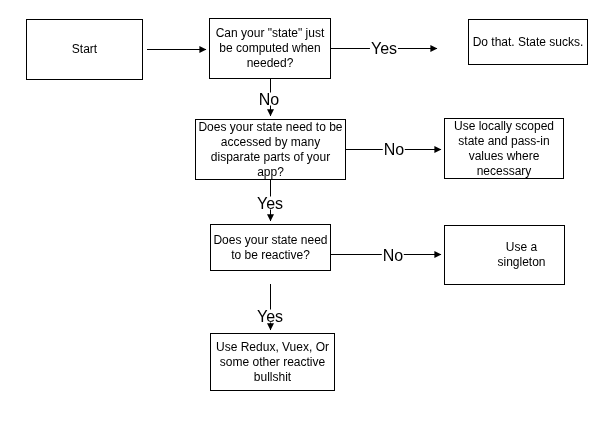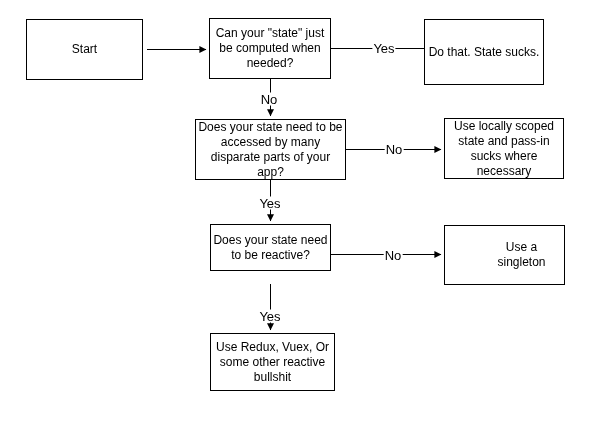--- a/index.html
+++ b/index.html
@@ -33,29 +33,29 @@
     justify-content: center;
     text-align: center;
     font-size: 12px;
     line-height: 15px;
     padding: 1px 2px;
   }
   .edge-label {
     position: absolute;
     transform: translate(-50%, -50%);
     background: #ffffff;
-    font-size: 13px;
+    font-size: 16px;
     line-height: 13px;
     padding: 0 1px;
     white-space: nowrap;
   }
   
   #n-start { left: 26px;  top: 19px;  width: 117px; height: 61px; }
   #n-q1    { left: 209px; top: 18px;  width: 122px; height: 61px; }
-  #n-a1    { left: 424px; top: 19px;  width: 120px; height: 66px; }
+  #n-a1    { left: 468px; top: 19px;  width: 120px; height: 46px; }
   #n-q2    { left: 195px; top: 119px; width: 151px; height: 61px; }
   #n-a2    { left: 444px; top: 118px; width: 120px; height: 61px; }
   #n-q3    { left: 210px; top: 224px; width: 121px; height: 47px; }
   #n-a3    { left: 444px; top: 225px; width: 121px; height: 60px; padding-left: 36px; }
   #n-q4    { left: 210px; top: 333px; width: 125px; height: 58px; }
   
   #l-yes1 { left: 384px; top: 48px;  }
   #l-no1  { left: 269px; top: 99px;  }
   #l-no2  { left: 394px; top: 149px; }
   #l-yes2 { left: 270px; top: 203px; }
@@ -92,21 +92,21 @@
 
   <div class="node" id="n-a1">
     <span>Do that. State sucks.</span>
   </div>
 
   <div class="node" id="n-q2">
     <span>Does your state need to be accessed by many disparate parts of your app?</span>
   </div>
 
   <div class="node" id="n-a2">
-    <span>Use locally scoped state and pass-in sucks where necessary</span>
+    <span>Use locally scoped state and pass-in values where necessary</span>
   </div>
 
   <div class="node" id="n-q3">
     <span>Does your state need to be reactive?</span>
   </div>
 
   <div class="node" id="n-a3">
     <span>Use a singleton</span>
   </div>
 

